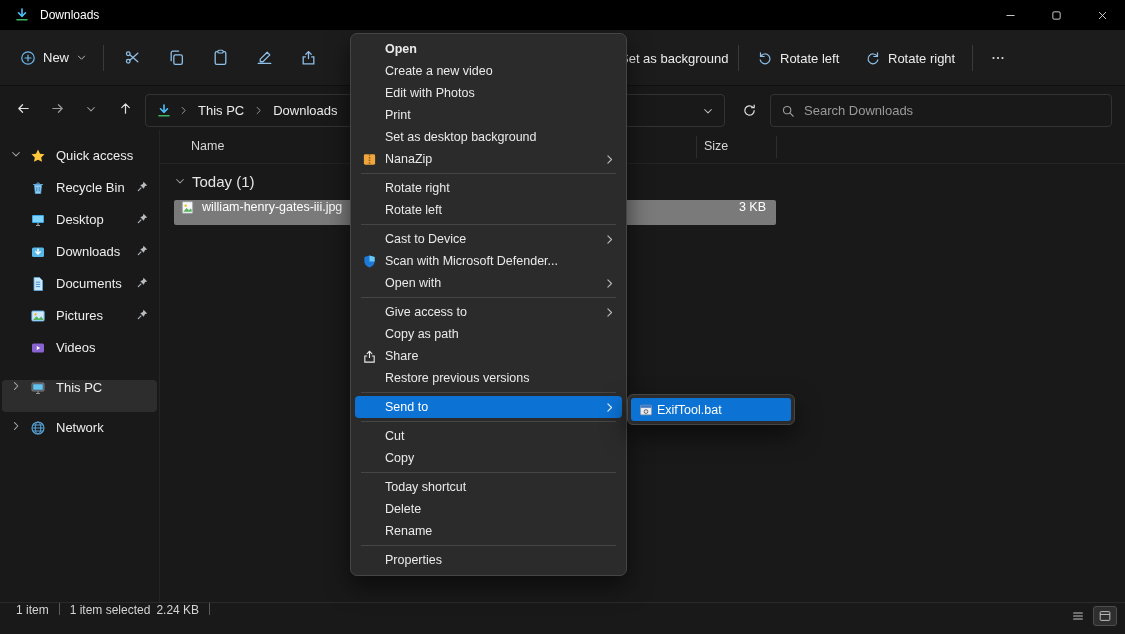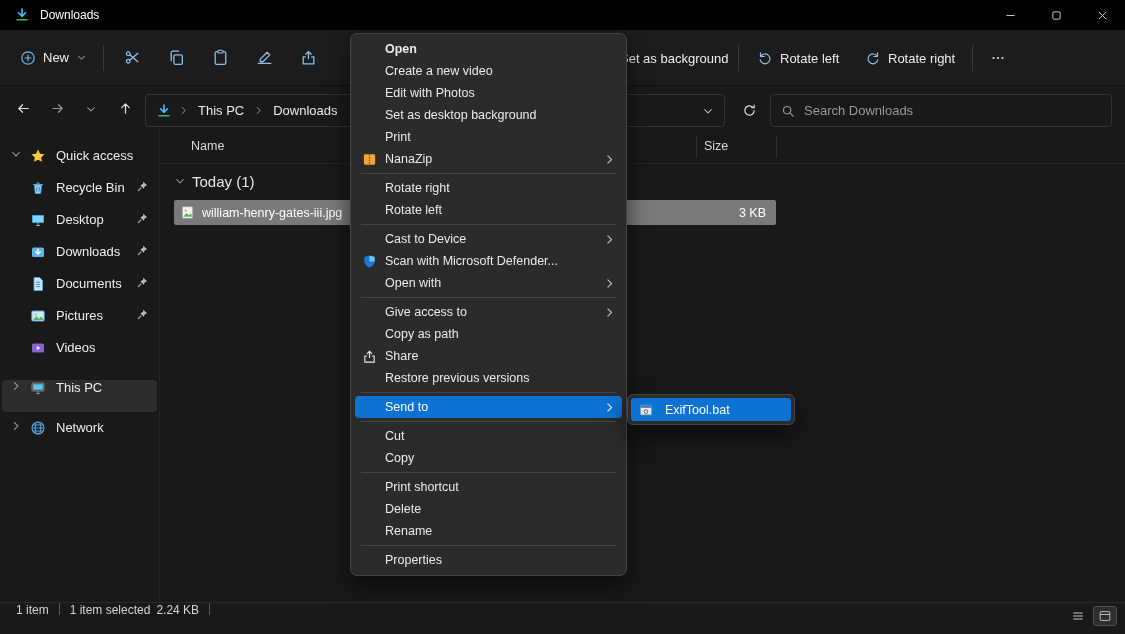--- a/index.html
+++ b/index.html
@@ -61,21 +61,21 @@
   .sb-chev{width:20px;flex:none;display:inline-flex;color:#a8a8a8}
   .sb-ico{margin-right:10px}
   .sb-pin{margin-left:auto;display:inline-flex;color:#b9bdc2}
   .main{flex:1;position:relative}
   .cols{position:absolute;top:0;left:0;right:0;height:34px;color:#d6d6d6;font-size:12.5px;border-bottom:1px solid #242424}
   .col-name{position:absolute;left:31px;top:9px}
   .col-size{position:absolute;left:544px;top:9px}
   .col-div{position:absolute;top:6px;height:22px;width:1px;background:#2e2e2e}
   .group-row{position:absolute;top:38px;left:0;height:26px;display:flex;align-items:center;color:#e4e4e4;font-size:15px}
   .group-chev{width:12px;height:12px;color:#9a9a9a;margin-left:14px;margin-right:6px;display:inline-flex}
-  .file-row{position:absolute;top:70px;left:14px;width:602px;height:25px;background:#7a7a7a;border-radius:2px;display:flex;align-items:center;color:#fff;font-size:12.5px}
+  .file-row{position:absolute;top:70px;left:14px;width:602px;height:25px;background:#7a7a7a;border-radius:2px;display:flex;align-items:flex-start;color:#fff;font-size:12.5px}
   .file-row .ico{margin-left:6px;margin-right:7px;width:15px;height:15px}
   .file-size{position:absolute;right:10px;color:#fff}
 
   
   .statusbar{position:absolute;left:0;right:0;bottom:0;height:32px;border-top:1px solid #2a2a2a;background:#191919;display:flex;align-items:flex-start;padding-left:16px;font-size:12px;color:#d4d4d4}
   .st-div{width:1px;height:12px;background:#5a5a5a;margin:0 10px}
   .st-size{margin-left:6px}
   .st-views{position:absolute;right:8px;top:3px;display:flex;gap:3px}
   .st-vb{width:24px;height:20px;display:flex;align-items:center;justify-content:center;color:#c4c4c4;border-radius:3px;border:1px solid transparent}
   .st-vb .ico{width:14px;height:14px}
@@ -88,21 +88,21 @@
   .menu-item.hl{background:#0c72d4;color:#fff}
   .mi-ico{position:absolute;left:7px;width:15px;height:15px;display:inline-flex}
   .mi-ico svg{width:100%;height:100%}
   .mi-arrow{position:absolute;right:6px;width:13px;height:13px;color:#b8b8b8;display:inline-flex}
   .menu-item.hl .mi-arrow{color:#eaf4ff}
   .mi-arrow svg{width:100%;height:100%}
   .menu-sep{height:1px;background:#454545;margin:3px 6px}
 
   
   .submenu{position:absolute;left:627px;top:394px;width:168px;background:#2b2b2b;border:1px solid #454545;border-radius:6px;padding:3px;box-shadow:0 10px 24px rgba(0,0,0,.55);z-index:101}
-  .submenu-item{height:23px;display:flex;align-items:center;gap:12px;padding:0 8px;border-radius:3px;font-size:12.5px;color:#eaeaea}
+  .submenu-item{height:23px;display:flex;align-items:center;gap:4px;padding:0 8px;border-radius:3px;font-size:12.5px;color:#eaeaea}
   .submenu-item .ico{width:14px;height:14px}
   .submenu-item.hl{background:#0c72d4;color:#fff}
 </style>
 </head>
 <body>
 
 <div class="window">
 
   <div class="titlebar">
     <span class="ico">
@@ -535,25 +535,25 @@
       <div class="menu-item">
         <span class="mi-ico"></span>
         <span>Create a new video</span>
       </div>
       <div class="menu-item">
         <span class="mi-ico"></span>
         <span>Edit with Photos</span>
       </div>
       <div class="menu-item">
         <span class="mi-ico"></span>
+        <span>Print</span>
+      </div>
+      <div class="menu-item">
+        <span class="mi-ico"></span>
         <span>Set as desktop background</span>
-      </div>
-      <div class="menu-item">
-        <span class="mi-ico"></span>
-        <span>Print</span>
       </div>
       <div class="menu-item">
         <span class="mi-ico">
           <svg viewBox="0 0 16 16">
             <rect x="2" y="2.5" width="12" height="11" rx="1.5" fill="#f0a63c"></rect>
             <path d="M8 2.5v11" stroke="#8a5a18" stroke-width="1.6" stroke-dasharray="1.6 1.2"></path>
           </svg>
         </span>
         <span>NanaZip</span>
         <span class="mi-arrow">
@@ -642,21 +642,21 @@
         <span class="mi-ico"></span>
         <span>Cut</span>
       </div>
       <div class="menu-item">
         <span class="mi-ico"></span>
         <span>Copy</span>
       </div>
       <div class="menu-sep"></div>
       <div class="menu-item">
         <span class="mi-ico"></span>
-        <span>Print shortcut</span>
+        <span>Today shortcut</span>
       </div>
       <div class="menu-item">
         <span class="mi-ico"></span>
         <span>Delete</span>
       </div>
       <div class="menu-item">
         <span class="mi-ico"></span>
         <span>Rename</span>
       </div>
       <div class="menu-sep"></div>

